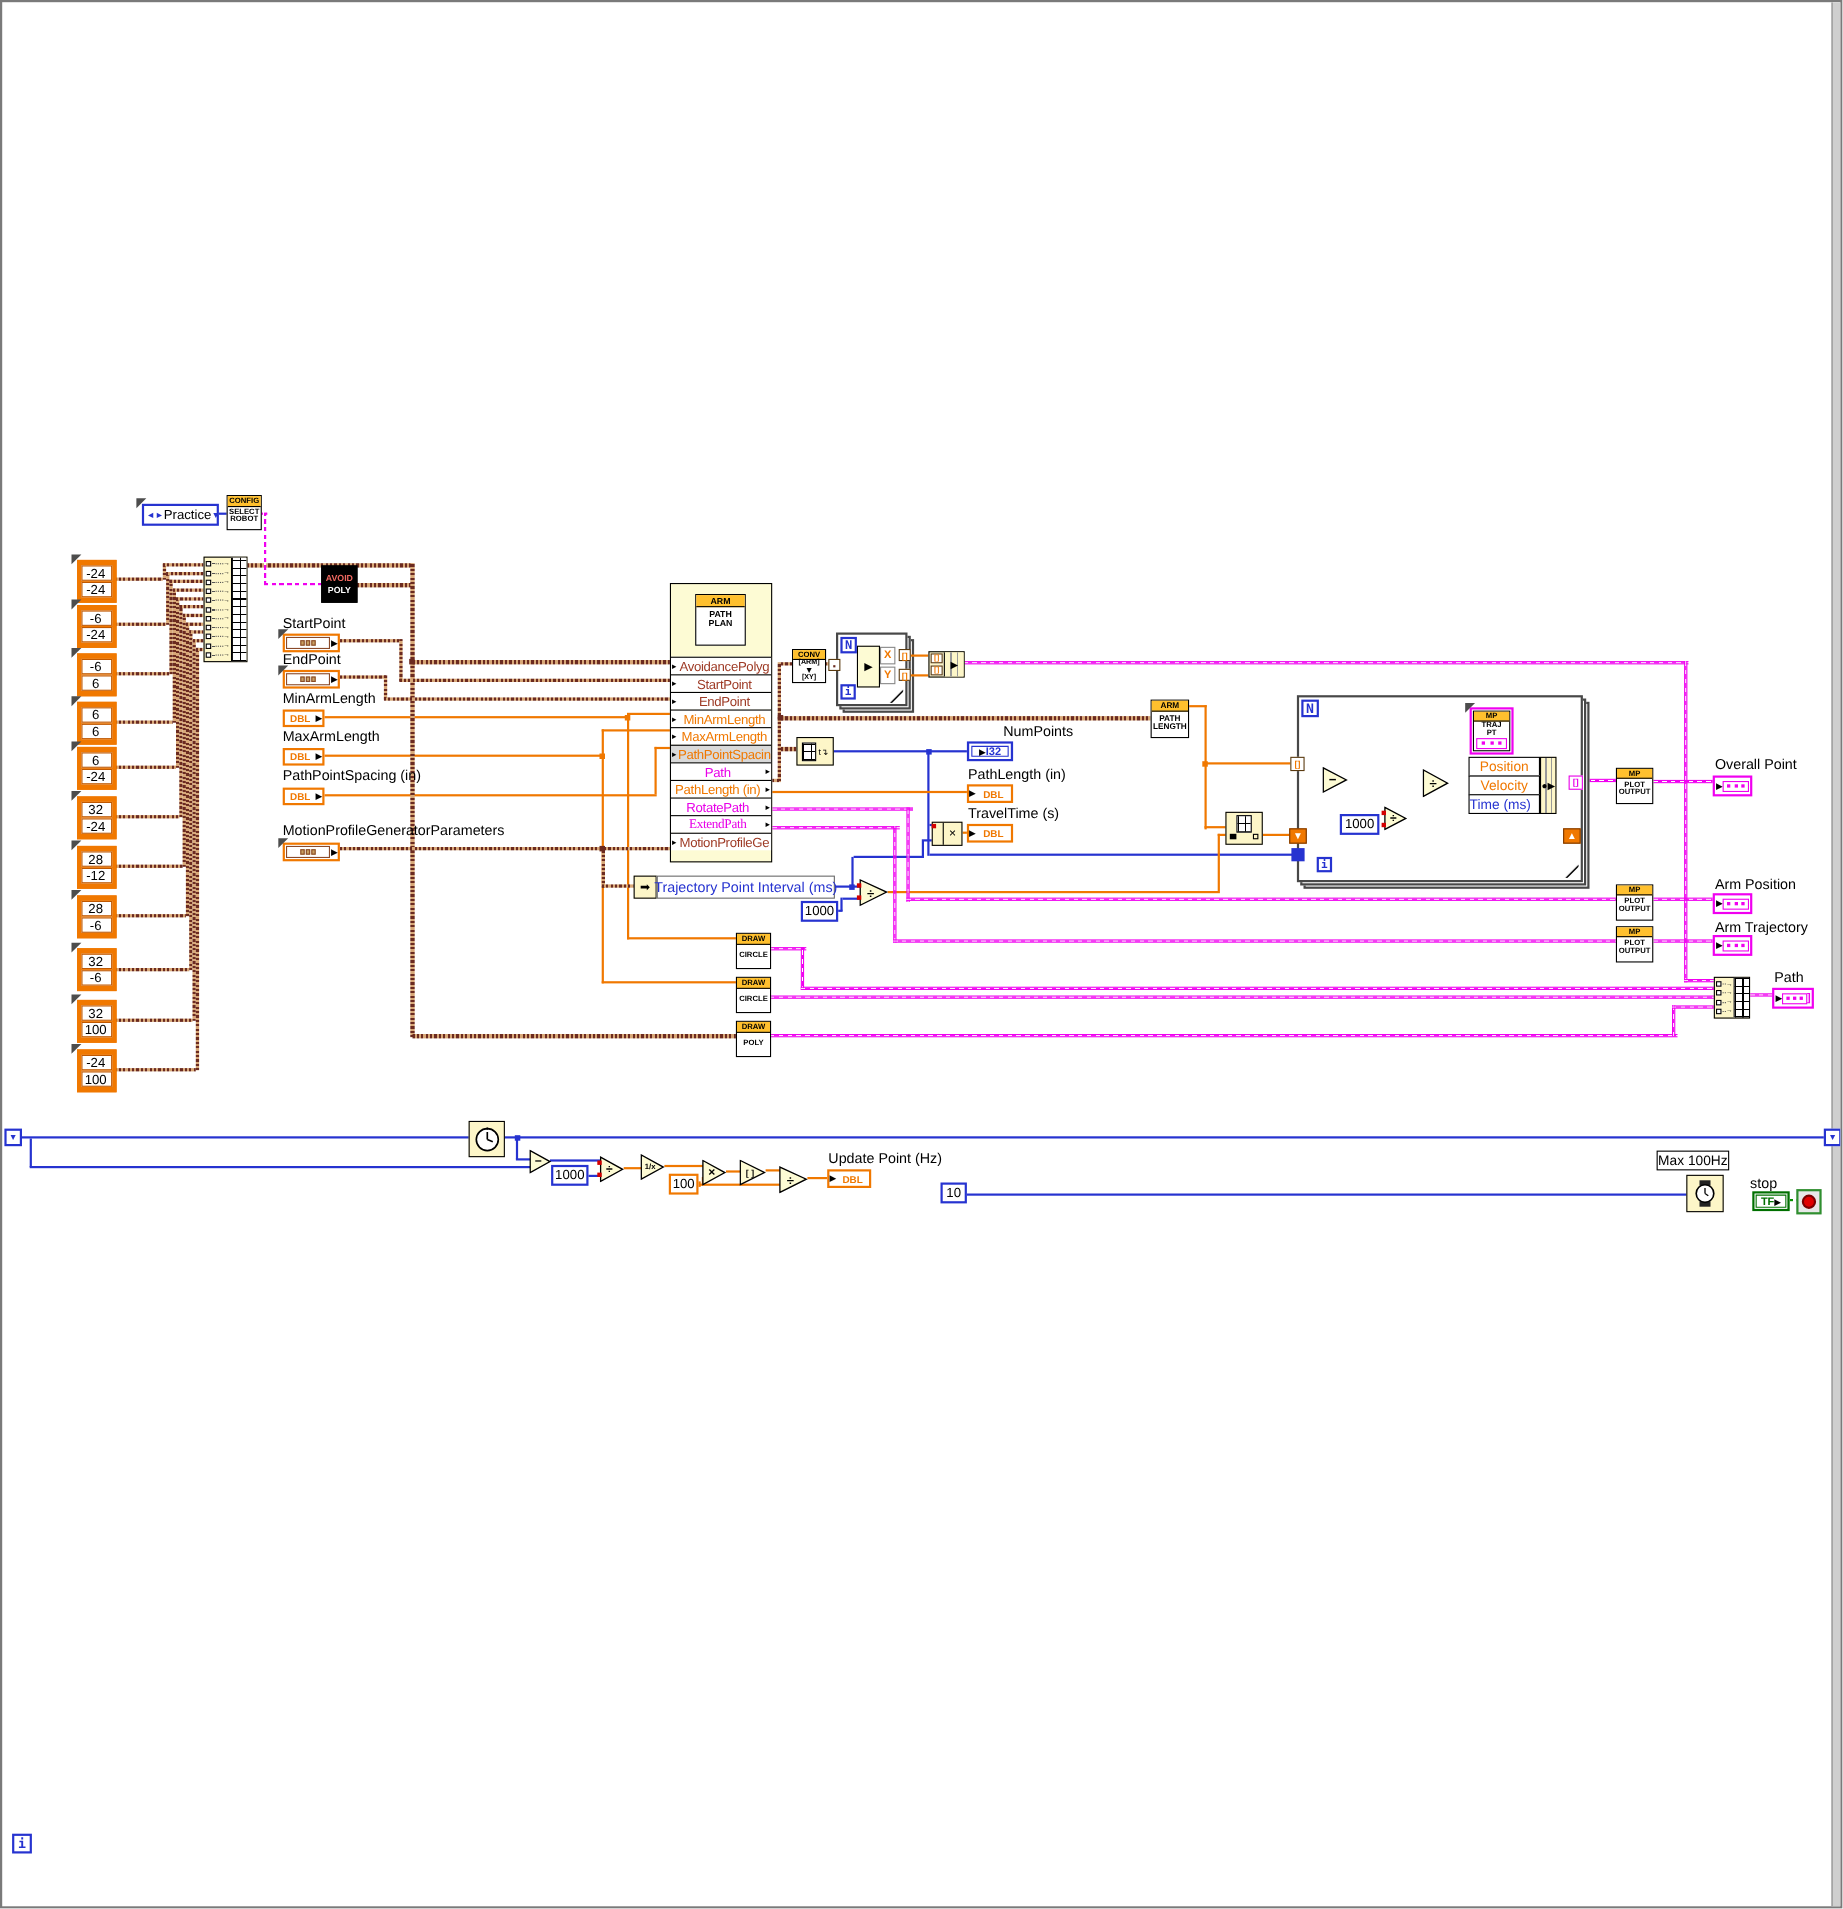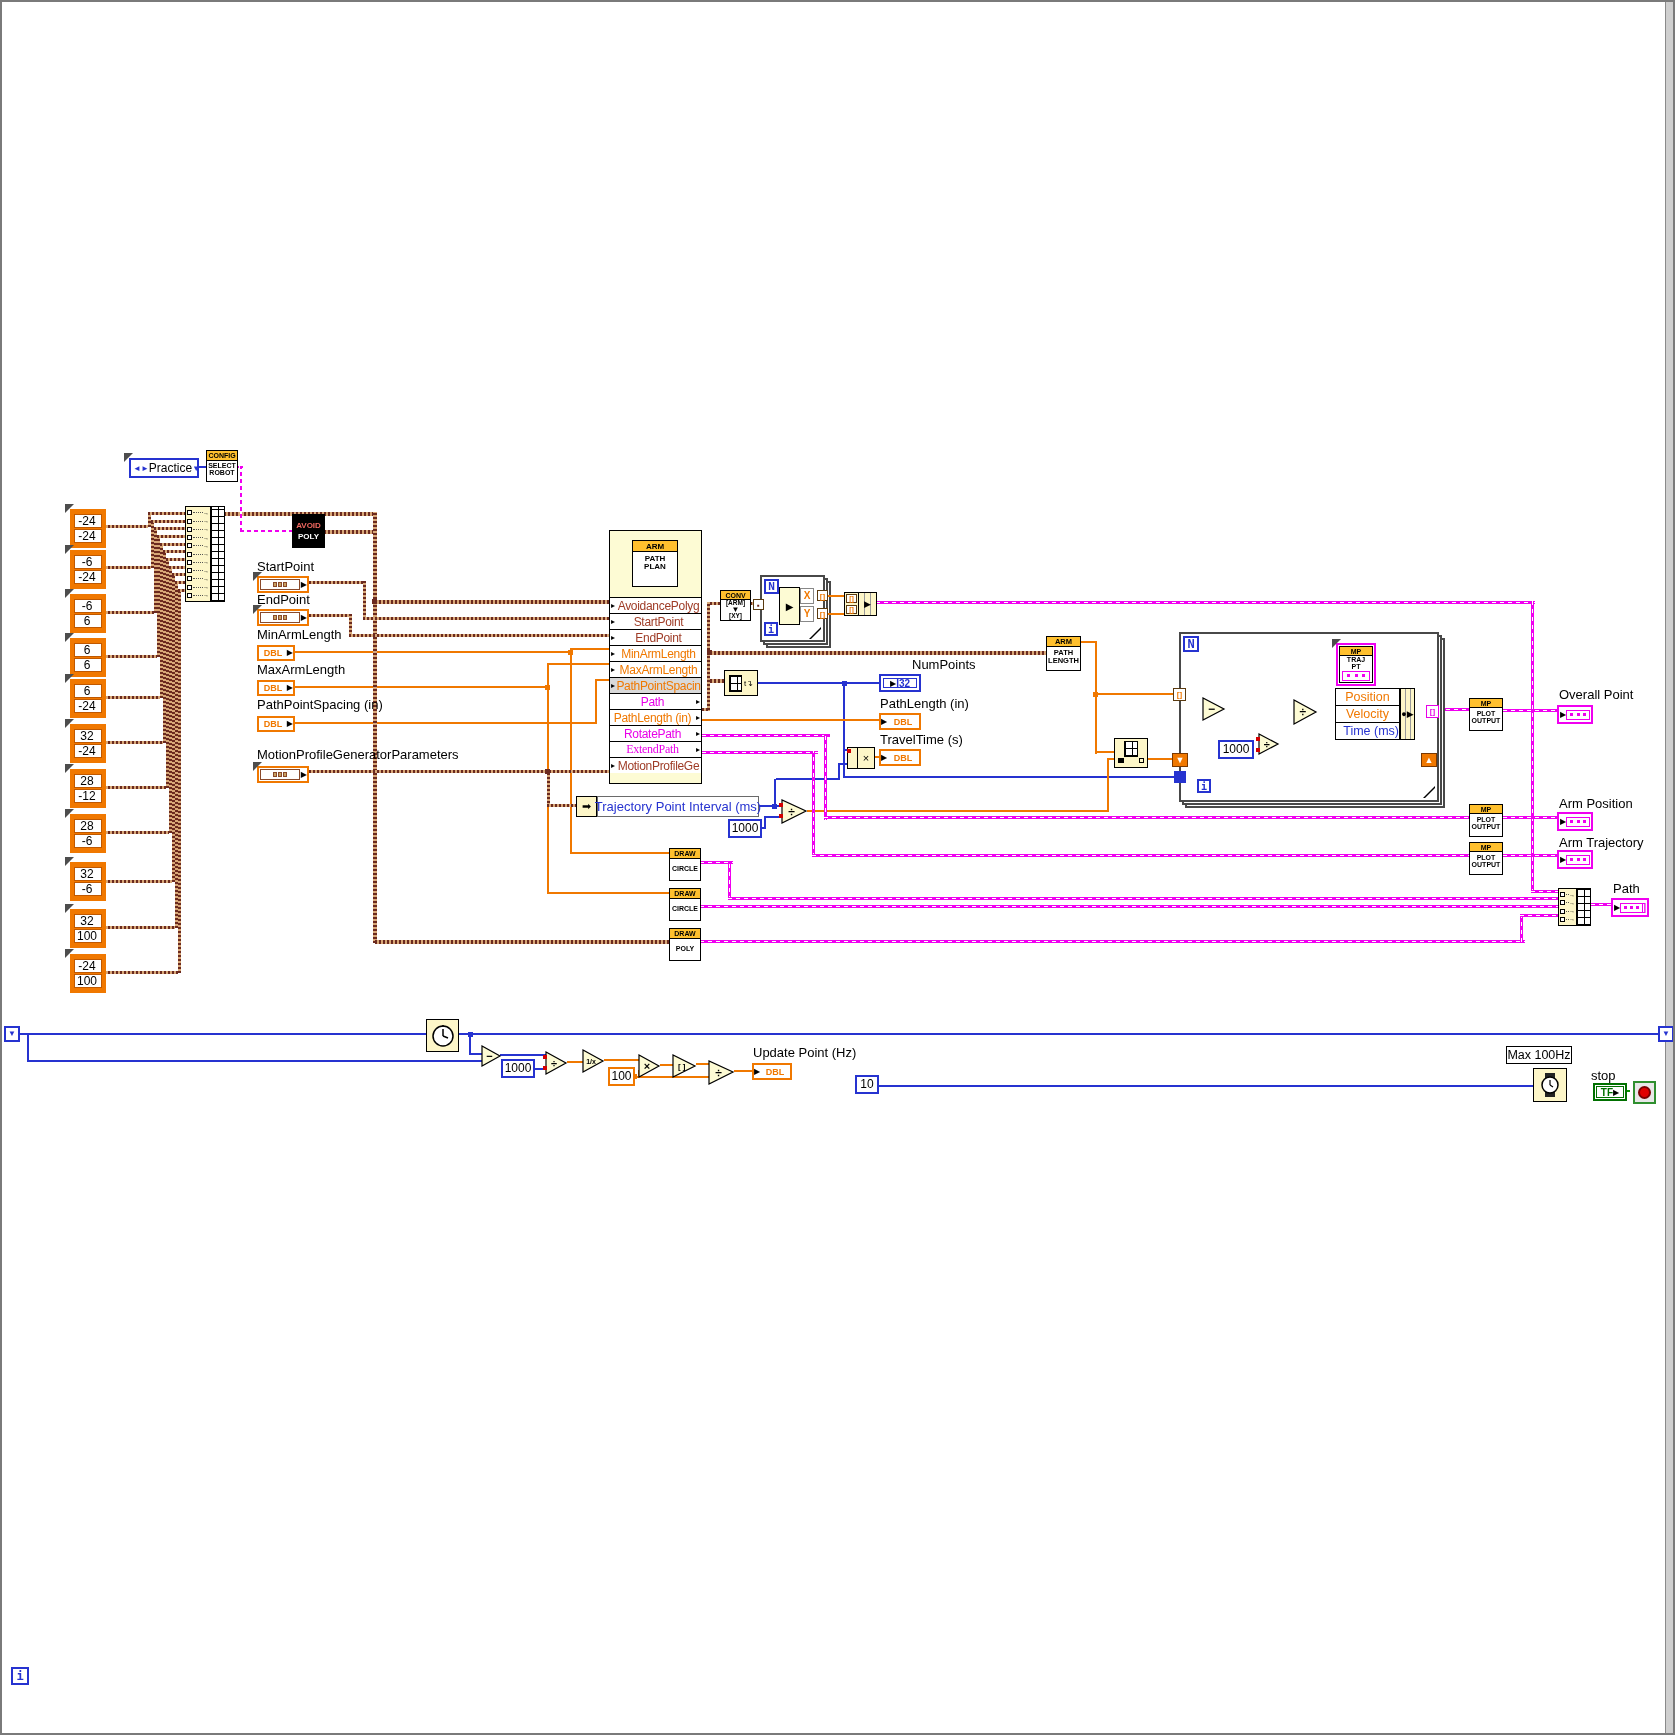--- a/index.html
+++ b/index.html
@@ -611,21 +611,21 @@
           <i></i>
           <i></i>
         </div>
     </div>
   </div>
 
   <div class="abs" style="left:1333px;top:686px;width:80px;height:52px;z-index:3;display:flex;">
     <div style="flex:1;display:flex;flex-direction:column;">
       <div class="n" style="position:static;height:18px;font-size:12.5px;text-align:center;color:#f07800;line-height:16px;"><span>Position</span></div>
       <div class="n" style="position:static;height:18px;font-size:12.5px;text-align:center;color:#f07800;line-height:16px;margin-top:-1px;"><span>Velocity</span></div>
-      <div class="n" style="position:static;height:18px;font-size:12.5px;text-align:right;color:#2633d0;line-height:16px;margin-top:-1px;"><span>Time (ms)</span></div>
+      <div class="n" style="position:static;height:18px;font-size:12.5px;text-align:left;color:#2633d0;line-height:16px;margin-top:-1px;"><span>Time (ms)</span></div>
     </div>
     <div class="n" style="position:static;width:15px;background:repeating-linear-gradient(90deg,#fdf6c8 0 4px,#999 4px 5px),#fdf6c8;display:flex;align-items:center;justify-content:center;font-size:9px;">●▶</div>
   </div>
 
   <div class="n" style="left:1467px;top:696px;width:34px;height:33px;">
     <div class="gold" style="font-size:7px;height:9px;line-height:9px;">MP</div>
     <div class="icbody" style="font-size:7px;padding-top:2px;">
       <div>PLOT</div>
       <div>OUTPUT</div>
     </div>

